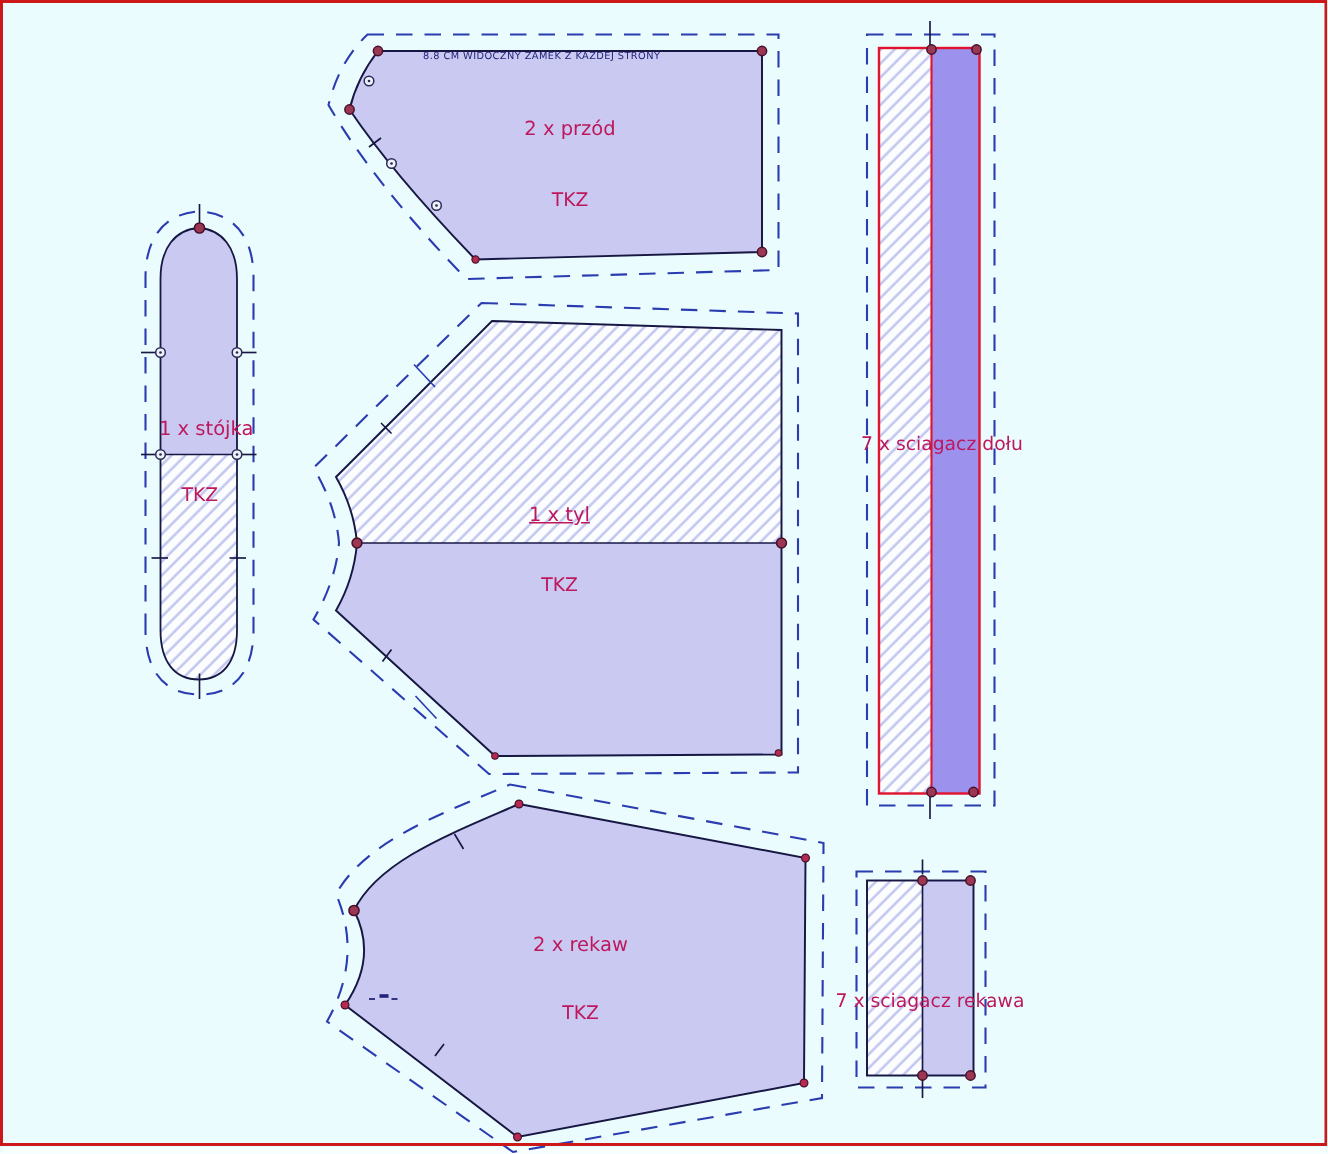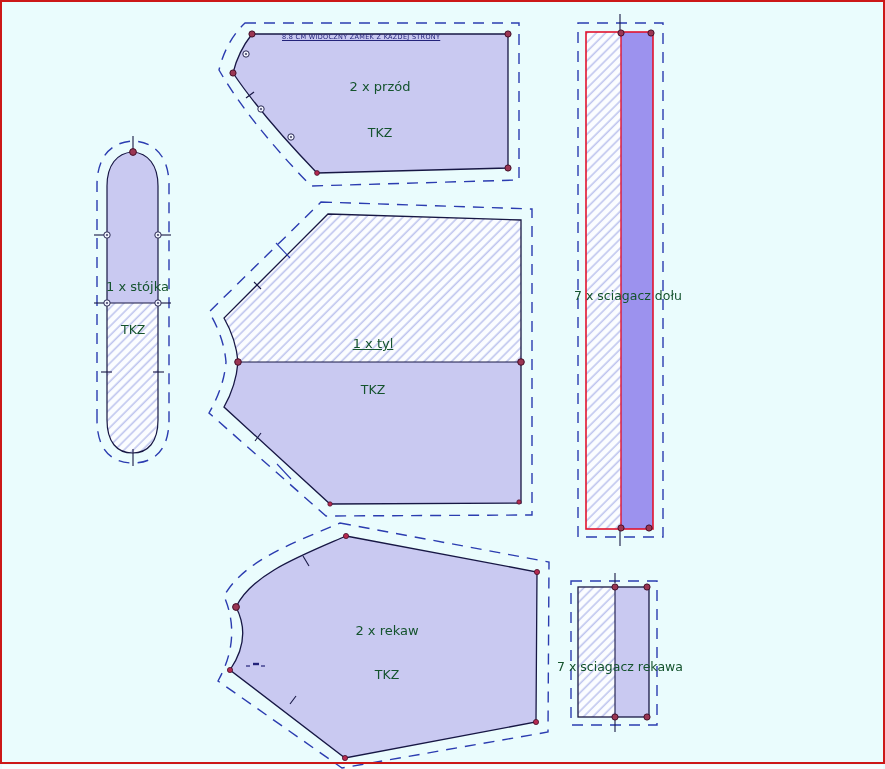--- a/index.html
+++ b/index.html
@@ -11,28 +11,28 @@
   .frame{
     position:absolute;left:0;top:0;width:881px;height:760px;
     border:2px solid #cc1818;pointer-events:none;z-index:30;
   }
   .bottom-strip{
     position:absolute;left:2px;top:765px;width:881px;height:4px;
     background:#f6feff;z-index:5;
   }
   svg{position:absolute;left:0;top:0;z-index:10;}
   .lbl{
-    position:absolute;z-index:20;color:#14532d;
+    position:absolute;z-index:20;color:#be185d;
     font-size:13px;line-height:14px;white-space:nowrap;
   }
   .lbl.center{text-align:center;}
   .lbl.small{font-size:12.5px;margin-top:20px;}
   .note{
     position:absolute;z-index:20;color:#23237a;
-    font-size:6.5px;letter-spacing:0.3px;white-space:nowrap;text-decoration:underline;
+    font-size:6.5px;letter-spacing:0.3px;white-space:nowrap;
   }
 </style>
 </head>
 <body>
 
 <div class="canvas">
 
   <svg width="885" height="769" viewBox="0 0 885 769">
     <defs>
       <pattern id="hatch" patternUnits="userSpaceOnUse" width="6.5" height="6.5" patternTransform="rotate(-45)">

